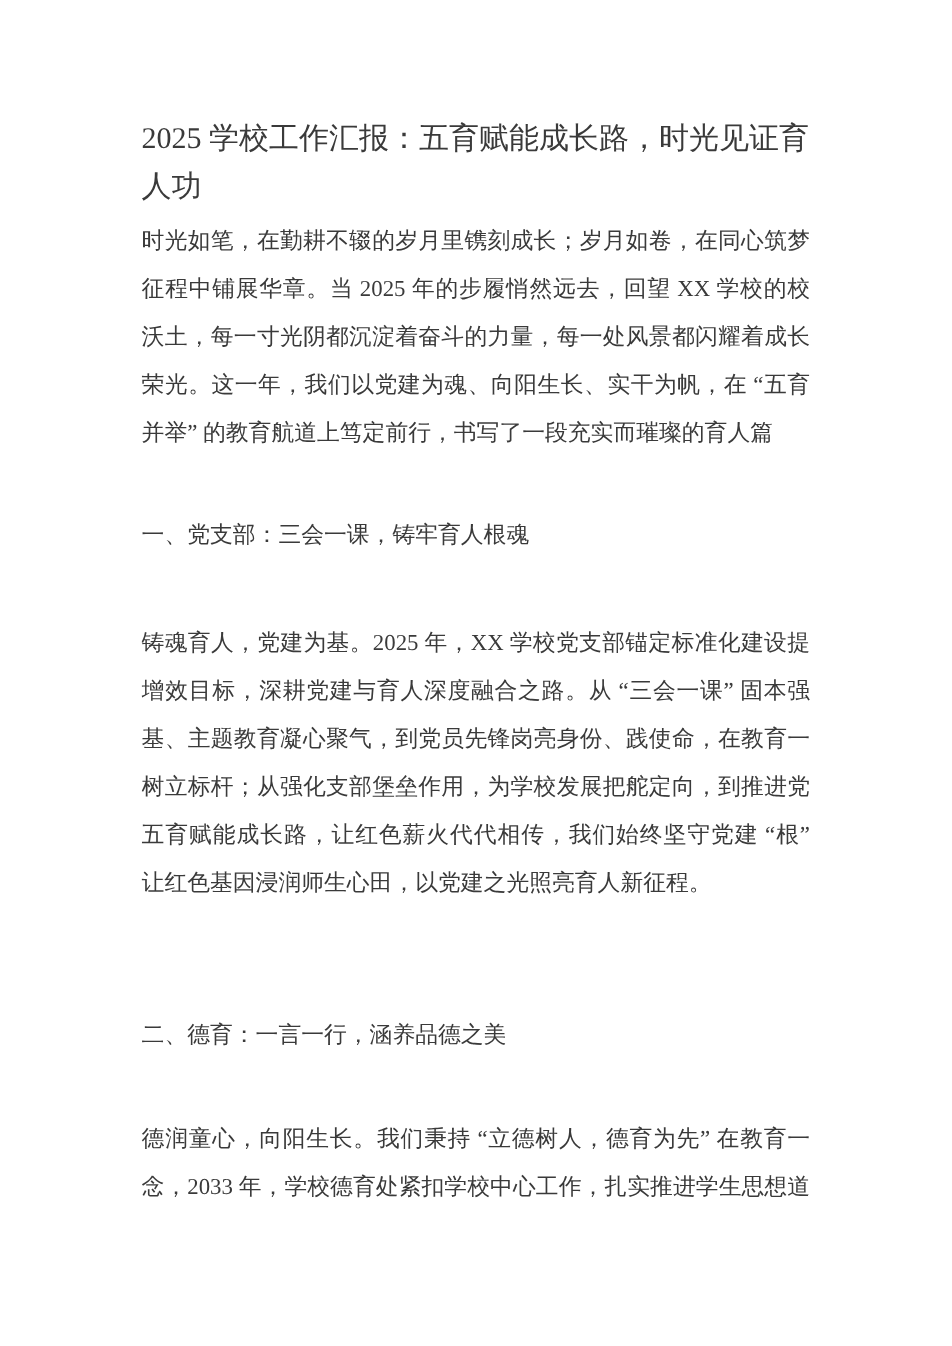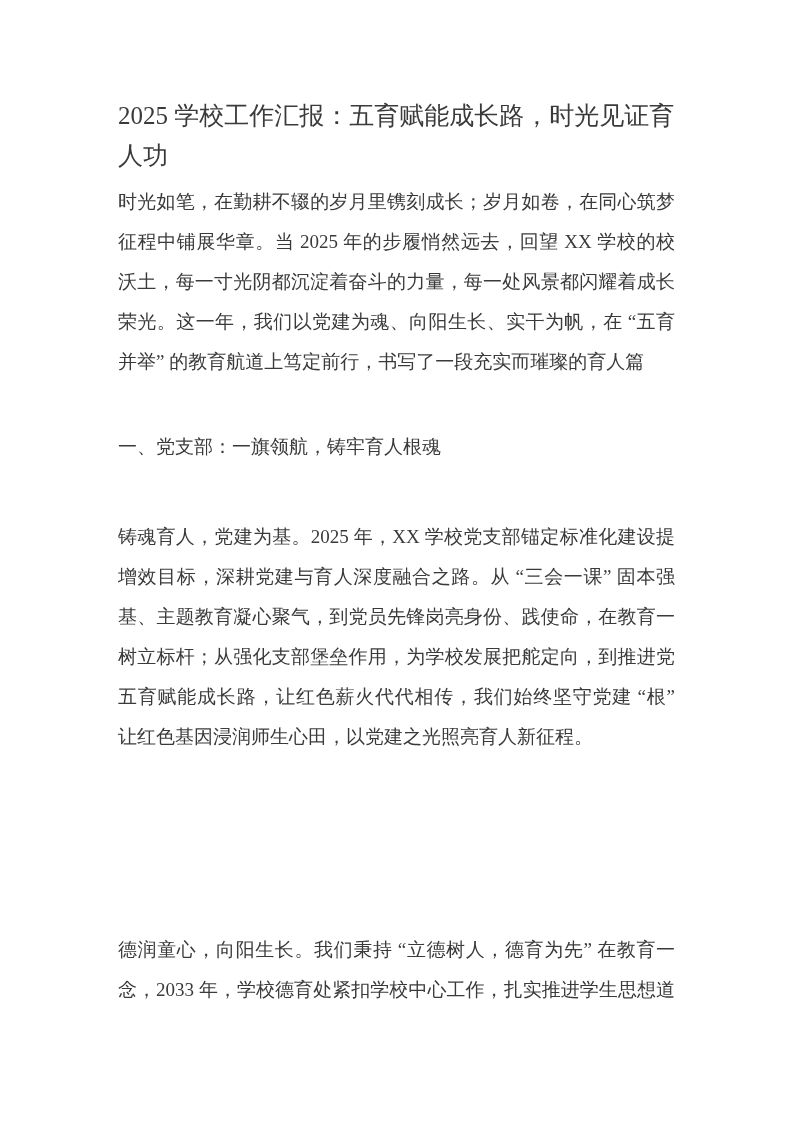--- a/index.html
+++ b/index.html
@@ -52,30 +52,31 @@
   <div class="block title-block lline">2025 学校工作汇报：五育赋能成长路，时光见证育人功</div>
 
   <div class="block intro-block">
     <div class="line jline">时光如笔，在勤耕不辍的岁月里镌刻成长；岁月如卷，在同心筑梦的</div>
     <div class="line jline">征程中铺展华章。当 2025 年的步履悄然远去，回望 XX 学校的校园</div>
     <div class="line jline">沃土，每一寸光阴都沉淀着奋斗的力量，每一处风景都闪耀着成长的</div>
     <div class="line jline">荣光。这一年，我们以党建为魂、向阳生长、实干为帆，在 “五育</div>
     <div class="line lline">并举” 的教育航道上笃定前行，书写了一段充实而璀璨的育人篇章。</div>
   </div>
 
-  <div class="block h1-block lline">一、党支部：一旗领航，铸牢育人根魂</div>
+  <div class="block h1-block lline">一、党支部：三会一课，铸牢育人根魂</div>
 
   <div class="block p1-block">
     <div class="line jline">铸魂育人，党建为基。2025 年，XX 学校党支部锚定标准化建设提质</div>
     <div class="line jline">增效目标，深耕党建与育人深度融合之路。从 “三会一课” 固本强</div>
     <div class="line jline">基、主题教育凝心聚气，到党员先锋岗亮身份、践使命，在教育一线</div>
     <div class="line jline">树立标杆；从强化支部堡垒作用，为学校发展把舵定向，到推进党团</div>
     <div class="line jline">五育赋能成长路，让红色薪火代代相传，我们始终坚守党建 “根” 与</div>
     <div class="line lline">让红色基因浸润师生心田，以党建之光照亮育人新征程。</div>
   </div>
 
+  <div class="block h2-block lline">二、德育：一言一行，涵养品德之美</div>
 
   <div class="block p2-block">
     <div class="line jline">德润童心，向阳生长。我们秉持 “立德树人，德育为先” 在教育一线</div>
     <div class="line jline">念，2033 年，学校德育处紧扣学校中心工作，扎实推进学生思想道</div>
   </div>
 
 </div>
 
 </body></html>

